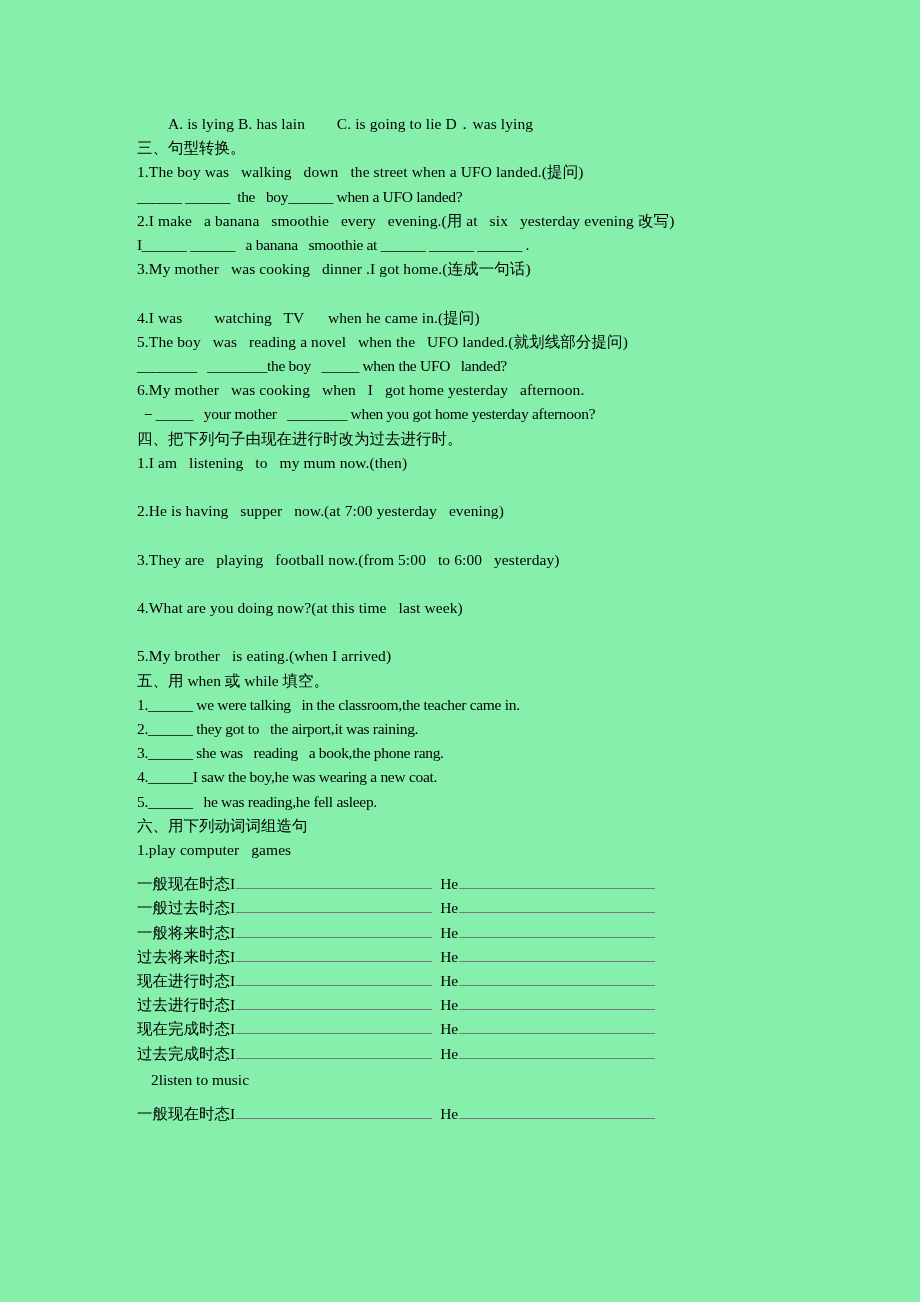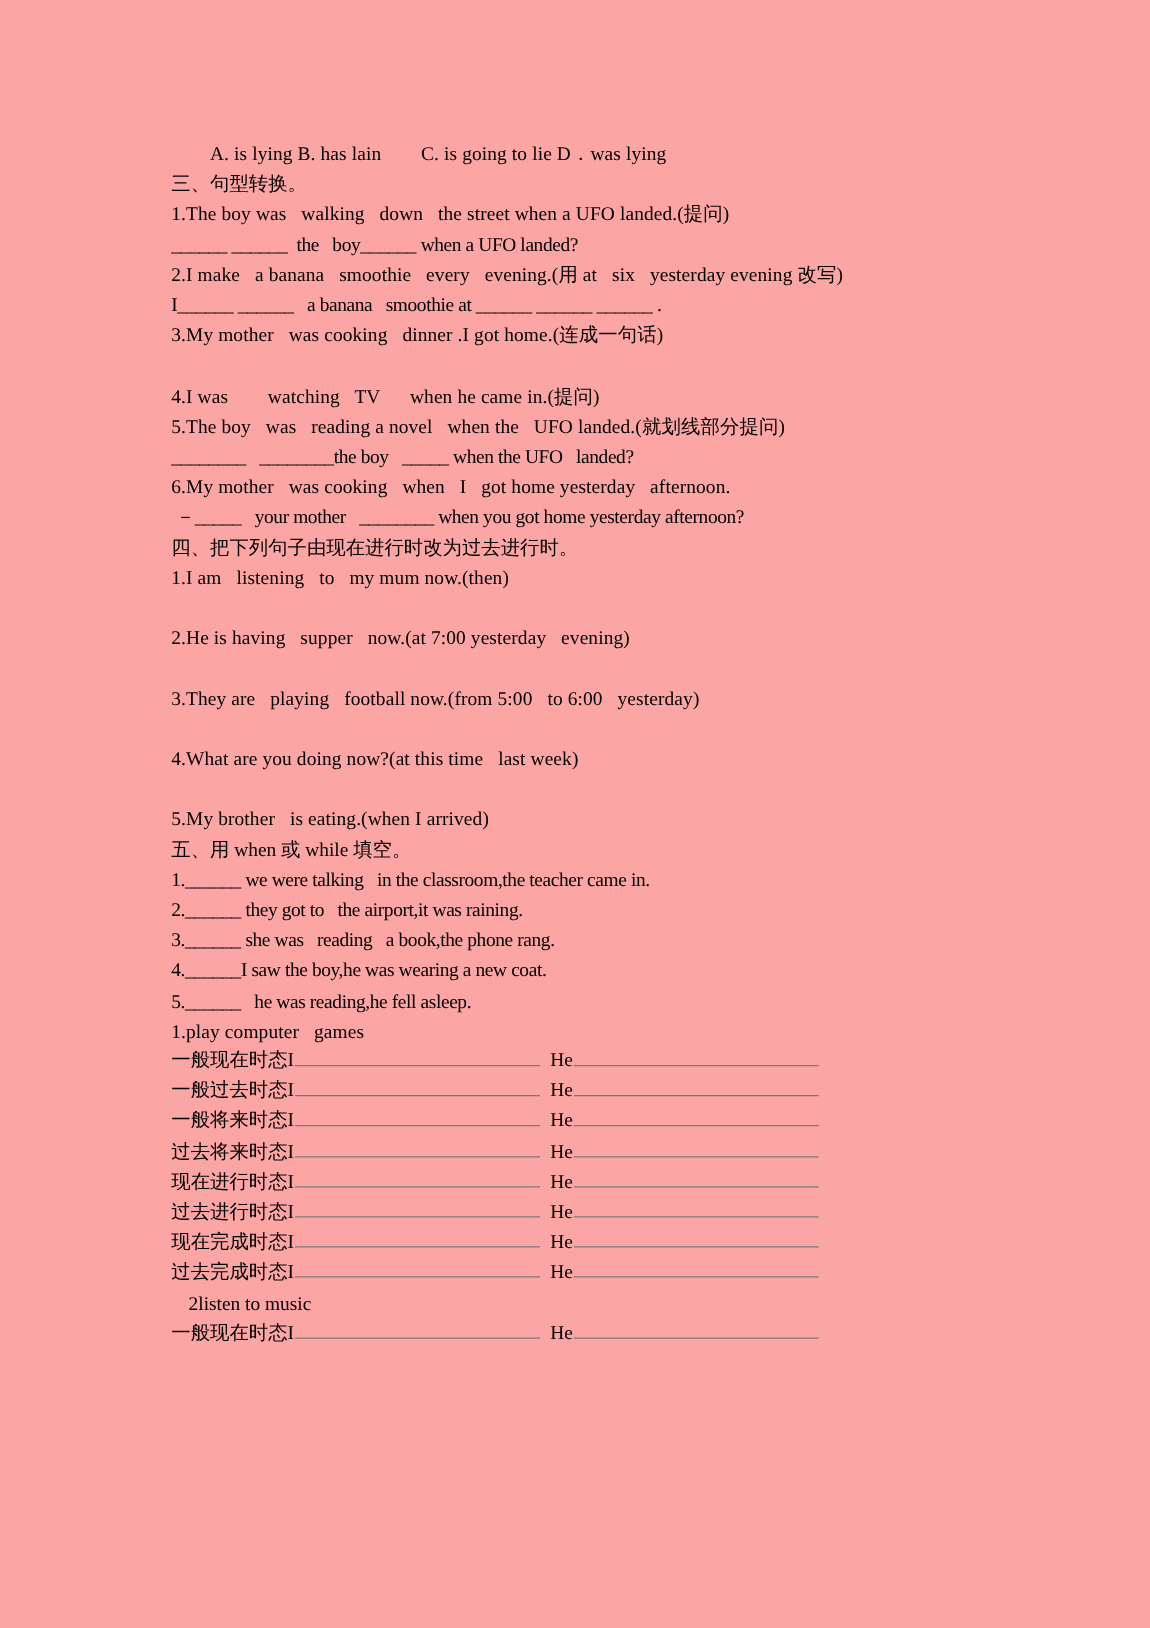--- a/index.html
+++ b/index.html
@@ -14,21 +14,21 @@
     color: #000000;
     position: relative;
     overflow: hidden;
   }
   .page {
     position: absolute;
     left: 0;
     top: 0;
     width: 920px;
     height: 1302px;
-    background: #fca5a5;
+    background: #86efac;
   }
   .content {
     position: absolute;
     left: 137px;
     top: 112px;
     width: 700px;
   }
 
   
   .line {
@@ -45,21 +45,21 @@
     white-space: pre;
   }
 
   
   .blank-gap { height: 24.2px; }
 
   
   .u { letter-spacing: -0.3px; }
 
   
-  .tense-block { margin-top: 0px; }
+  .tense-block { margin-top: 12px; }
   .tense-row {
     display: flex;
     align-items: baseline;
     height: 24.2px;
     font-size: 15.5px;
     white-space: pre;
   }
   .tense-label {
     flex: 0 0 auto;
     white-space: pre;
@@ -120,20 +120,21 @@
     <div class="blank-gap"></div>
     <div class="line">5.My brother   is eating.(when I arrived)</div>
 
     <div class="section-head">五、用 when 或 while 填空。</div>
     <div class="line u">1.______ we were talking   in the classroom,the teacher came in.</div>
     <div class="line u">2.______ they got to   the airport,it was raining.</div>
     <div class="line u">3.______ she was   reading   a book,the phone rang.</div>
     <div class="line u">4.______I saw the boy,he was wearing a new coat.</div>
     <div class="line u">5.______   he was reading,he fell asleep.</div>
 
+    <div class="section-head">六、用下列动词词组造句</div>
 
     <div class="line">1.play computer   games</div>
     <div class="tense-block">
       <div class="tense-row">
         <span class="tense-label">一般现在时态</span>
         <span class="tense-i">I</span>
         <span class="rule rule-left"></span>
         <span class="tense-he">He</span>
         <span class="rule rule-right"></span>
       </div>

